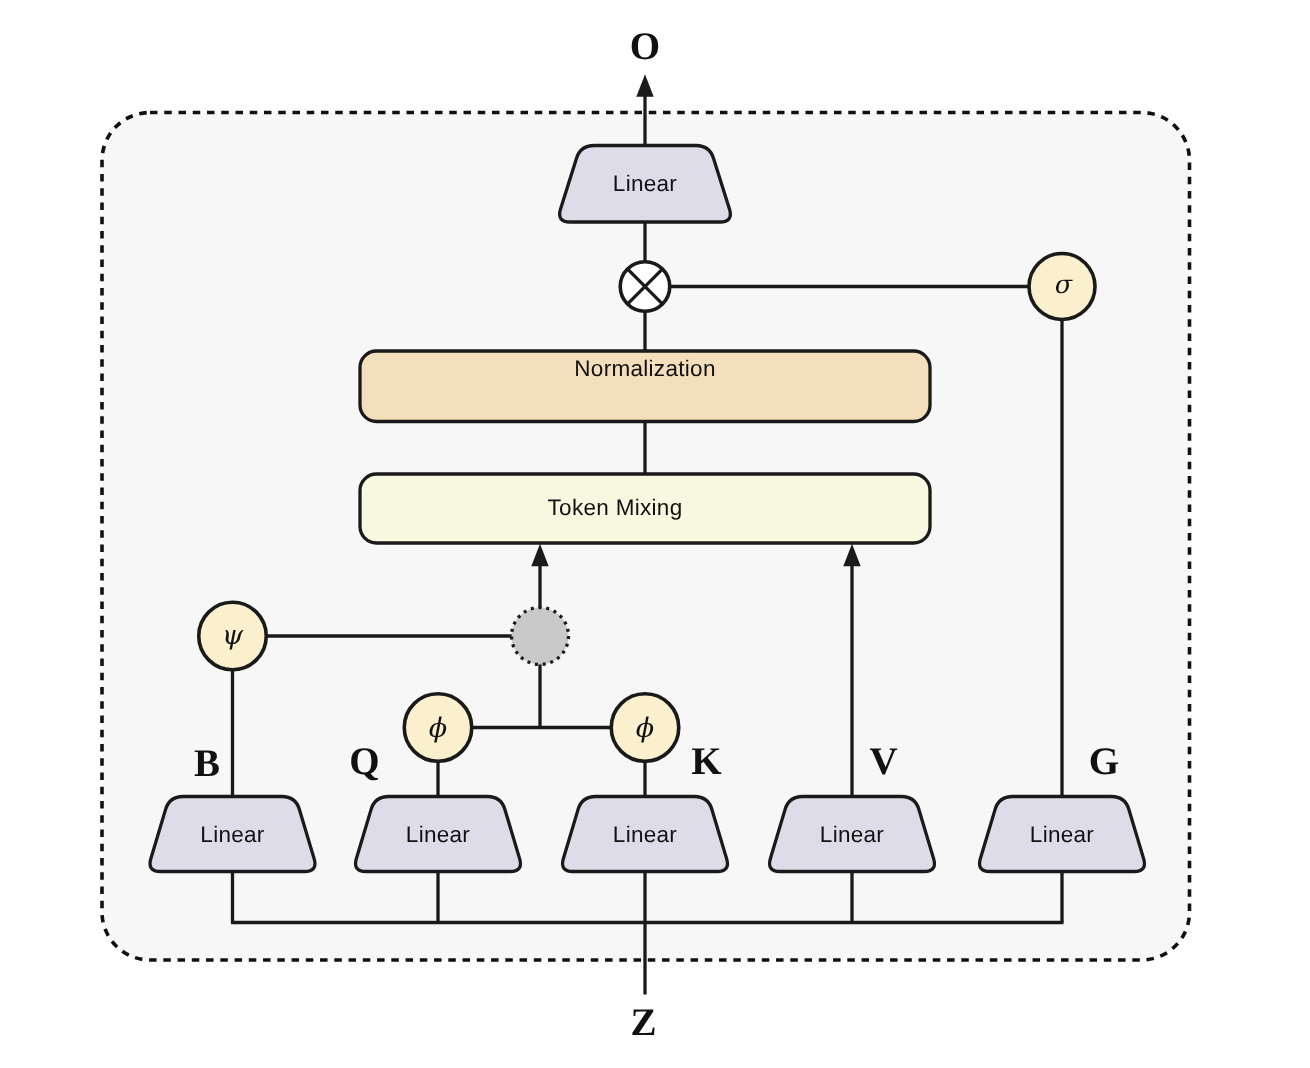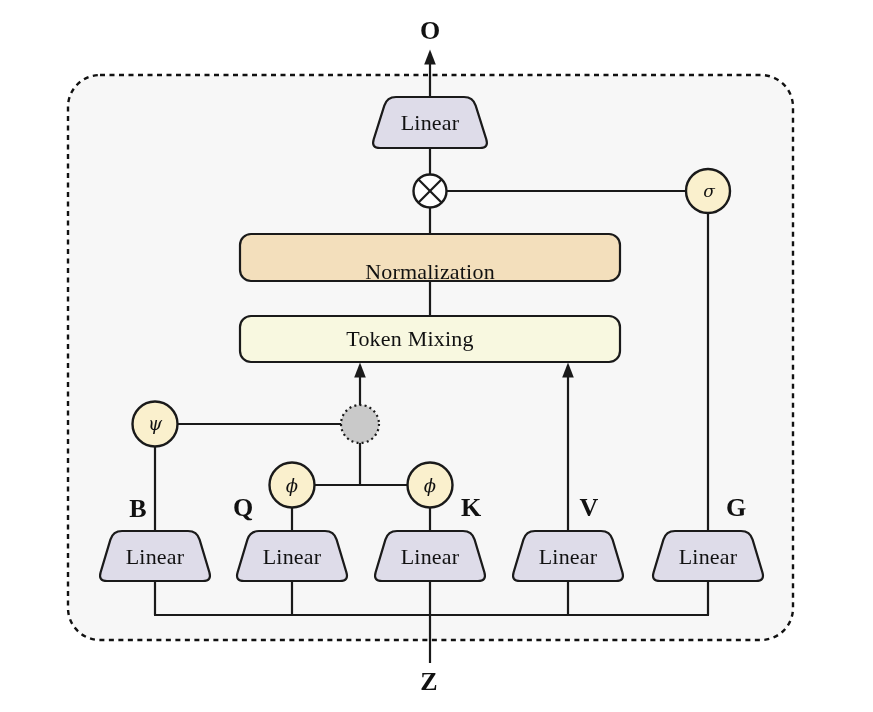--- a/index.html
+++ b/index.html
@@ -1,20 +1,20 @@
 <!DOCTYPE html>
 <html><head>
 <meta charset="utf-8">
 <style>
   html,body{margin:0;padding:0;background:#ffffff;}
   .stage{position:relative;width:873px;height:712px;background:#ffffff;overflow:hidden;
          font-family:"Liberation Sans",sans-serif;}
   .stage svg{position:absolute;left:0;top:0;}
   .lbl{position:absolute;transform:translate(-50%,-50%);white-space:nowrap;color:#111;line-height:1;}
-  .sans{font-family:Liberation Serif, serif;font-size:22px;letter-spacing:.2px;}
+  .sans{font-family:Liberation Sans, sans-serif;font-size:15px;letter-spacing:.2px;}
   .serif-cap{font-family:"Liberation Serif","DejaVu Serif",serif;font-weight:700;font-size:26px;}
   .greek{font-family:"DejaVu Serif",serif;font-style:italic;font-size:18px;}
   .greek.small{font-size:17px;}
 </style>
 </head>
 <body>
 
 <div class="stage">
   <svg width="873" height="712" viewBox="0 0 873 712">
 
@@ -63,21 +63,21 @@
     <circle cx="155" cy="424" r="22.5" fill="#faf0cd" stroke="#1a1a1a" stroke-width="2.4"></circle>
     <circle cx="360" cy="424" r="19" fill="#c9c9c9" stroke="#1a1a1a" stroke-width="2.2" stroke-dasharray="2 3.2"></circle>
     <circle cx="292" cy="485" r="22.5" fill="#faf0cd" stroke="#1a1a1a" stroke-width="2.4"></circle>
     <circle cx="430" cy="485" r="22.5" fill="#faf0cd" stroke="#1a1a1a" stroke-width="2.4"></circle>
   </svg>
 
   <span class="lbl serif-cap" style="left:430px;top:31px;">O</span>
   <span class="lbl serif-cap" style="left:429px;top:682px;">Z</span>
 
   <span class="lbl sans" style="left:430px;top:123px;">Linear</span>
-  <span class="lbl sans" style="left:430px;top:272px;">Normalization</span>
+  <span class="lbl sans" style="left:430px;top:246px;">Normalization</span>
   <span class="lbl sans" style="left:410px;top:339px;">Token Mixing</span>
 
   <span class="lbl greek small" style="left:709px;top:191px;">σ</span>
   <span class="lbl greek" style="left:155px;top:424px;">ψ</span>
   <span class="lbl greek" style="left:292px;top:486px;">ϕ</span>
   <span class="lbl greek" style="left:430px;top:486px;">ϕ</span>
 
   <span class="lbl serif-cap" style="left:138px;top:509px;">B</span>
   <span class="lbl serif-cap" style="left:243px;top:508px;">Q</span>
   <span class="lbl serif-cap" style="left:471px;top:508px;">K</span>

